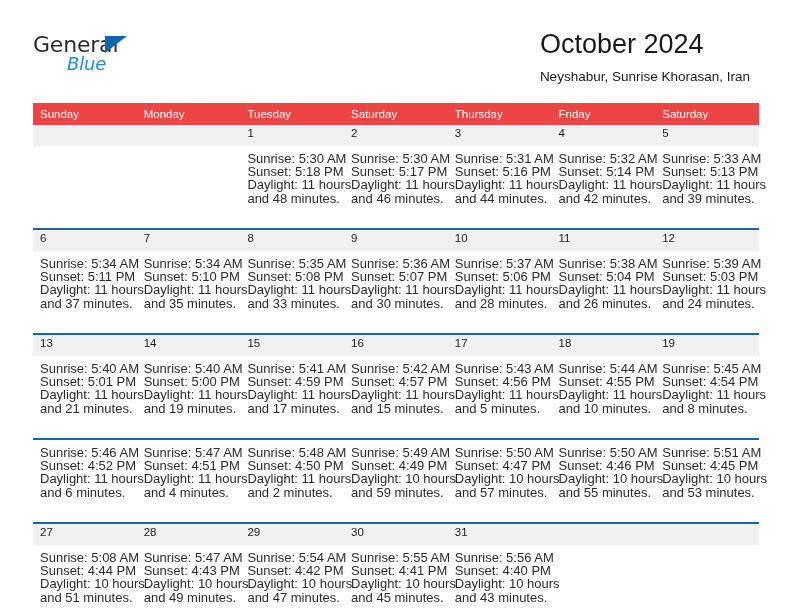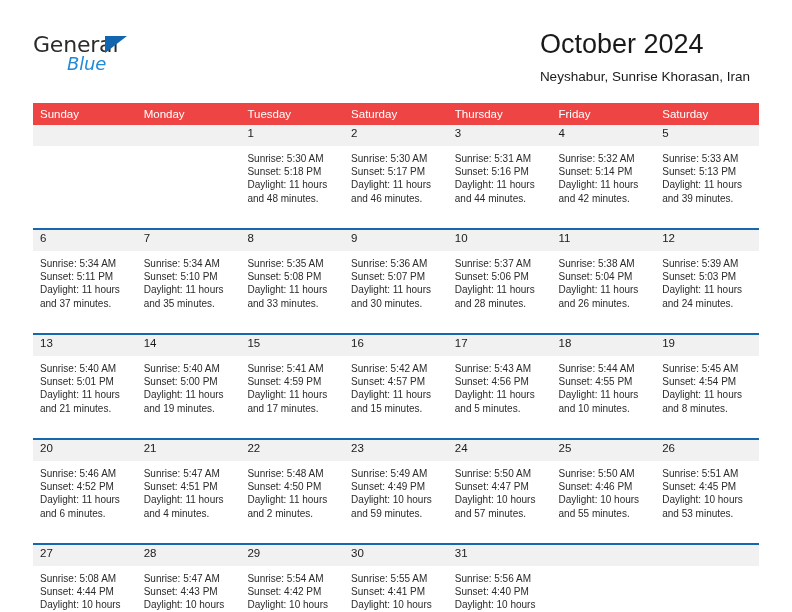--- a/index.html
+++ b/index.html
@@ -136,21 +136,21 @@
     background: #f1f1f1;
     height: 17px;
     padding: 2px 0 2px 7px;
     font-size: 11.5px;
     color: #1a1a1a;
     line-height: 13px;
   }
 
   .info-row td {
     padding: 6px 8px 8px 7px;
-    font-size: 10px;
+    font-size: 13px;
     color: #2b2b2b;
     line-height: 13.2px;
     height: 58px;
   }
   .info-row td .line { white-space: nowrap; }
   .info-row td.empty { }
 </style>
 </head>
 <body>
 
@@ -352,29 +352,20 @@
             <div class="line">Daylight: 11 hours</div>
             <div class="line">and 8 minutes.</div>
           </td>
         </tr>
         <tr class="week-spacer">
           <td colspan="7"></td>
         </tr>
         <tr class="week-sep">
           <td colspan="7"></td>
         </tr>
-        <tr class="daynum-row">
-          <td>20</td>
-          <td>21</td>
-          <td>22</td>
-          <td>23</td>
-          <td>24</td>
-          <td>25</td>
-          <td>26</td>
-        </tr>
         <tr class="info-row">
           <td>
             <div class="line">Sunrise: 5:46 AM</div>
             <div class="line">Sunset: 4:52 PM</div>
             <div class="line">Daylight: 11 hours</div>
             <div class="line">and 6 minutes.</div>
           </td>
           <td>
             <div class="line">Sunrise: 5:47 AM</div>
             <div class="line">Sunset: 4:51 PM</div>

